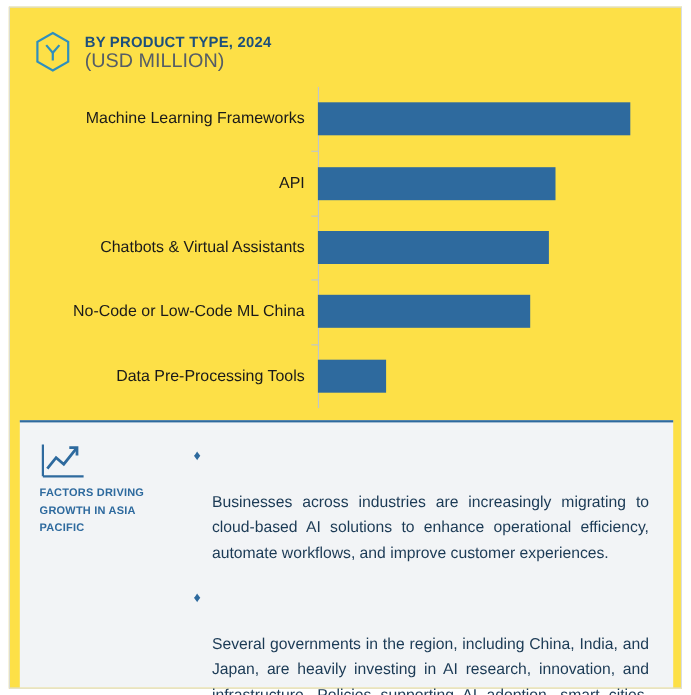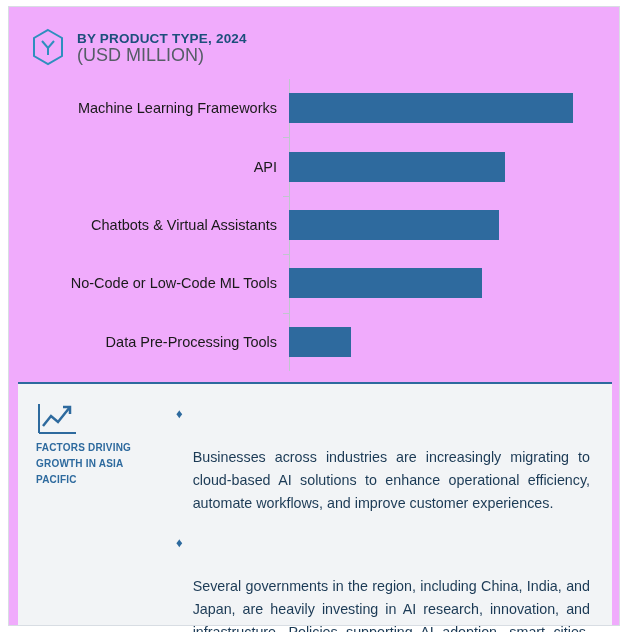--- a/index.html
+++ b/index.html
@@ -19,21 +19,21 @@
     overflow: hidden;
   }
   .frame {
     position: absolute;
     left: 8px;
     top: 6px;
     width: 612px;
     height: 620px;
     border: 1px solid #d8dde3;
     box-sizing: border-box;
-    background: #f0abfc;
+    background: #fde047;
   }
 
   
   .header {
     position: absolute;
     left: 22px;
     top: 20px;
     display: flex;
     align-items: flex-start;
     gap: 12px;
@@ -216,21 +216,21 @@
         </div>
 
         <div class="bar-row">
           <div class="bar-label">Chatbots &amp; Virtual Assistants</div>
           <div class="bar-track">
             <div class="bar" style="width: 67.2727%; background: rgb(46, 106, 158);"></div>
           </div>
         </div>
 
         <div class="bar-row">
-          <div class="bar-label">No-Code or Low-Code ML Tools</div>
+          <div class="bar-label">No-Code or Low-Code ML China</div>
           <div class="bar-track">
             <div class="bar" style="width: 61.8182%; background: rgb(46, 106, 158);"></div>
           </div>
         </div>
 
         <div class="bar-row">
           <div class="bar-label">Data Pre-Processing Tools</div>
           <div class="bar-track">
             <div class="bar" style="width: 20%; background: rgb(46, 106, 158);"></div>
           </div>

